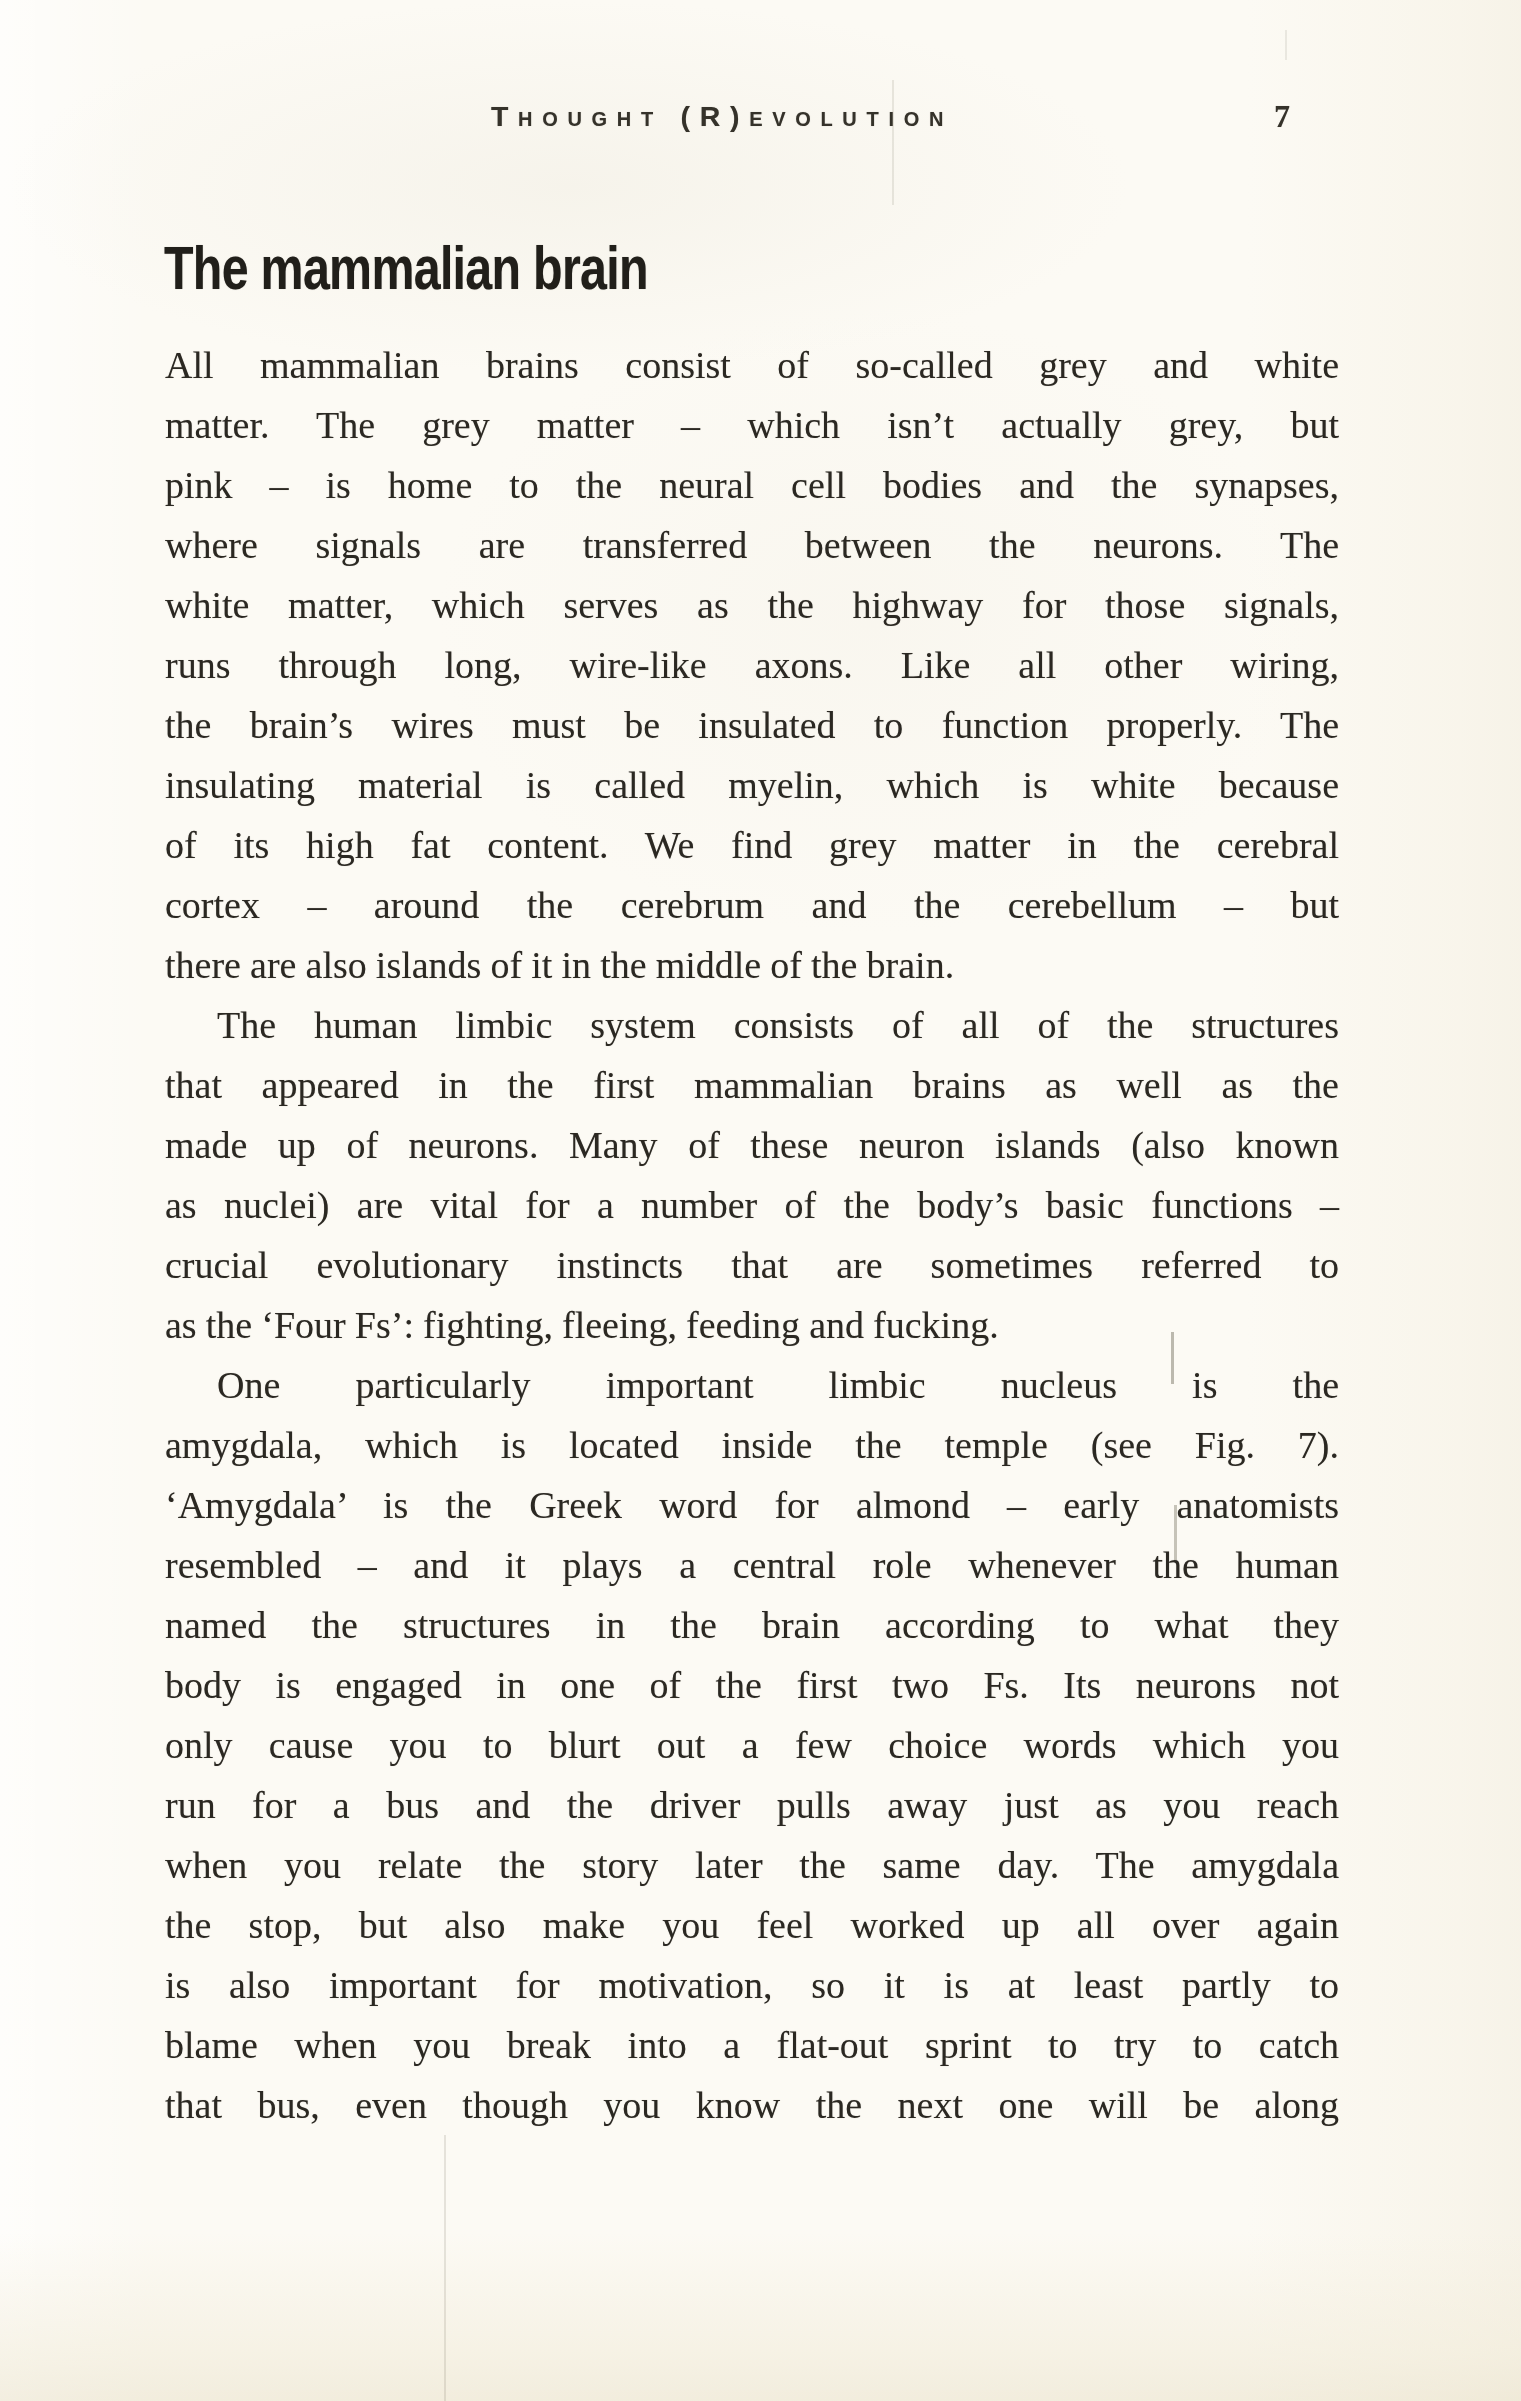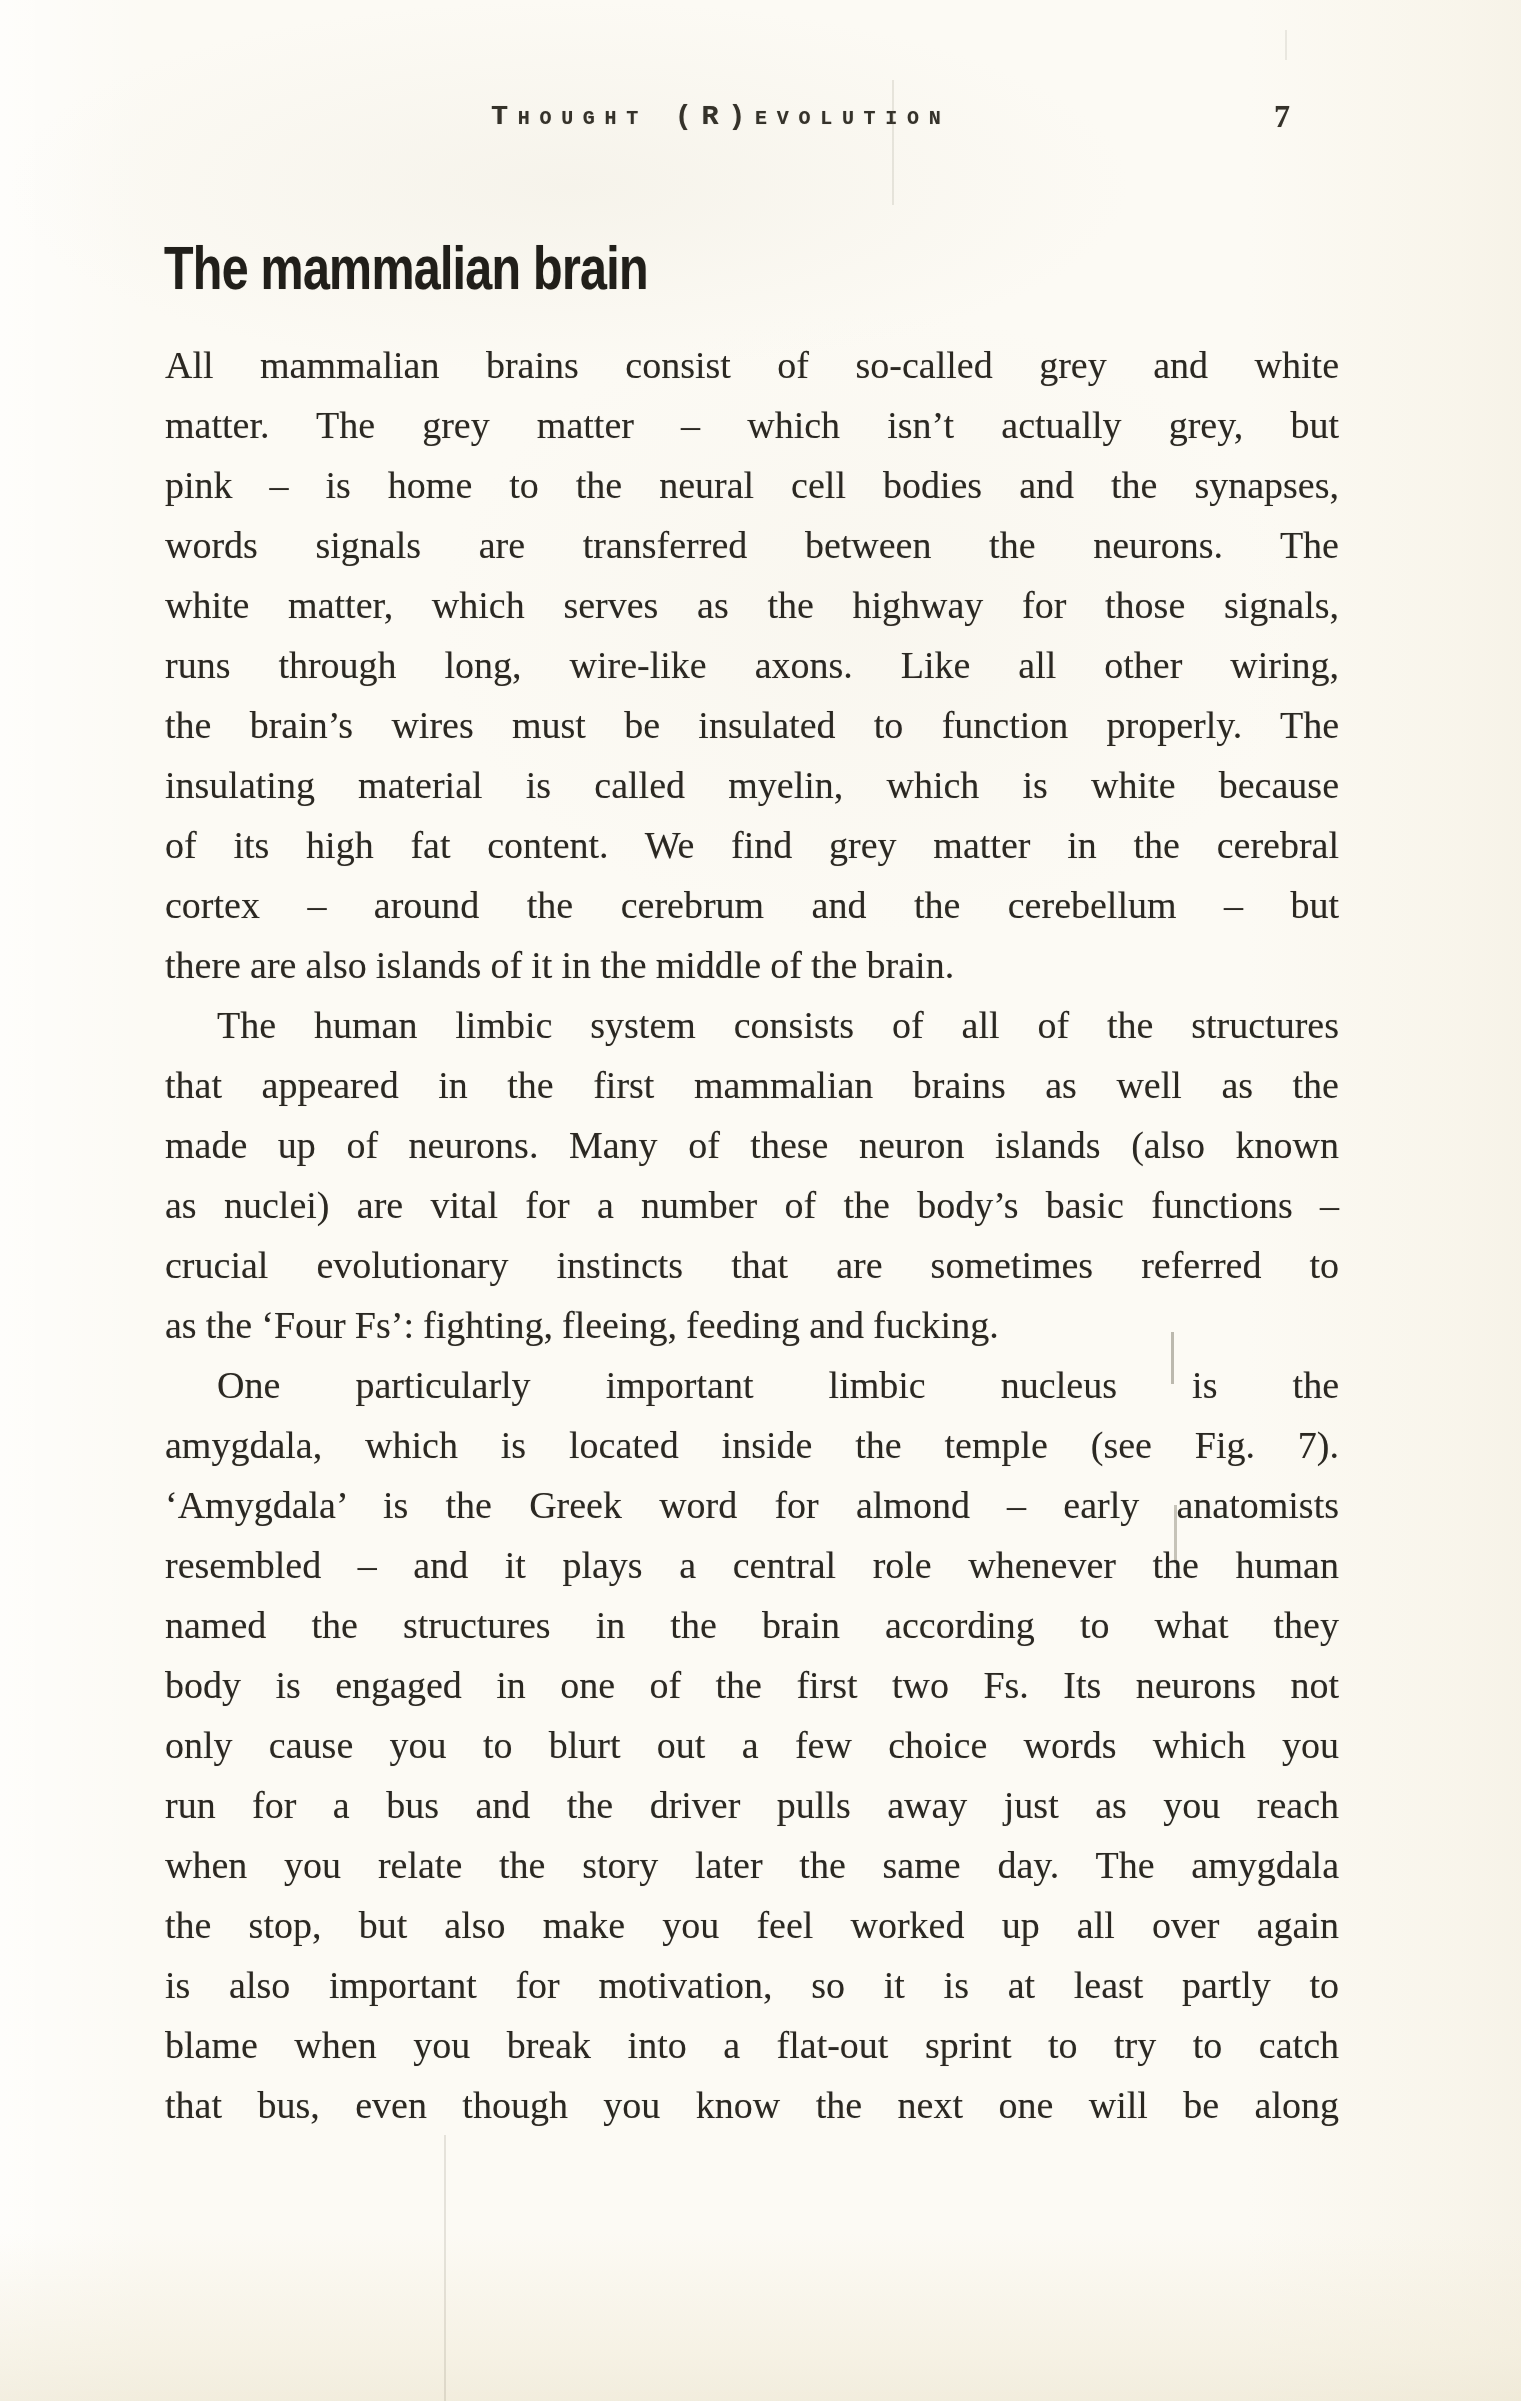--- a/index.html
+++ b/index.html
@@ -22,21 +22,21 @@
     position: absolute;
     top: 100px;
     left: 0;
     width: 100%;
     height: 43px;
   }
   .header-title {
     position: absolute;
     left: 491px;
     top: 0;
-    font-family: Liberation Mono, monospace;
+    font-family: Liberation Sans, sans-serif;
     font-variant: small-caps;
     font-weight: 600;
     font-size: 28.5px;
     letter-spacing: 0.34em;
     color: #35322a;
     white-space: nowrap;
     text-shadow: 0 0 0.9px rgba(53,50,42,0.35);
   }
   .page-number {
     position: absolute;
@@ -106,21 +106,21 @@
     <span class="header-title">Thought (R)evolution</span>
     <span class="page-number">7</span>
   </div>
 
   <h1 class="chapter-heading">The mammalian brain</h1>
 
   <div class="body-text" id="body-text">
       <div class="line">All mammalian brains consist of so-called grey and white</div>
       <div class="line">matter. The grey matter – which isn’t actually grey, but</div>
       <div class="line">pink – is home to the neural cell bodies and the synapses,</div>
-      <div class="line">words signals are transferred between the neurons. The</div>
+      <div class="line">where signals are transferred between the neurons. The</div>
       <div class="line">white matter, which serves as the highway for those signals,</div>
       <div class="line">runs through long, wire-like axons. Like all other wiring,</div>
       <div class="line">the brain’s wires must be insulated to function properly. The</div>
       <div class="line">insulating material is called myelin, which is white because</div>
       <div class="line">of its high fat content. We find grey matter in the cerebral</div>
       <div class="line">cortex – around the cerebrum and the cerebellum – but</div>
       <div class="line last">there are also islands of it in the middle of the brain.</div>
       <div class="line indent">The human limbic system consists of all of the structures</div>
       <div class="line">that appeared in the first mammalian brains as well as the</div>
       <div class="line">made up of neurons. Many of these neuron islands (also known</div>

